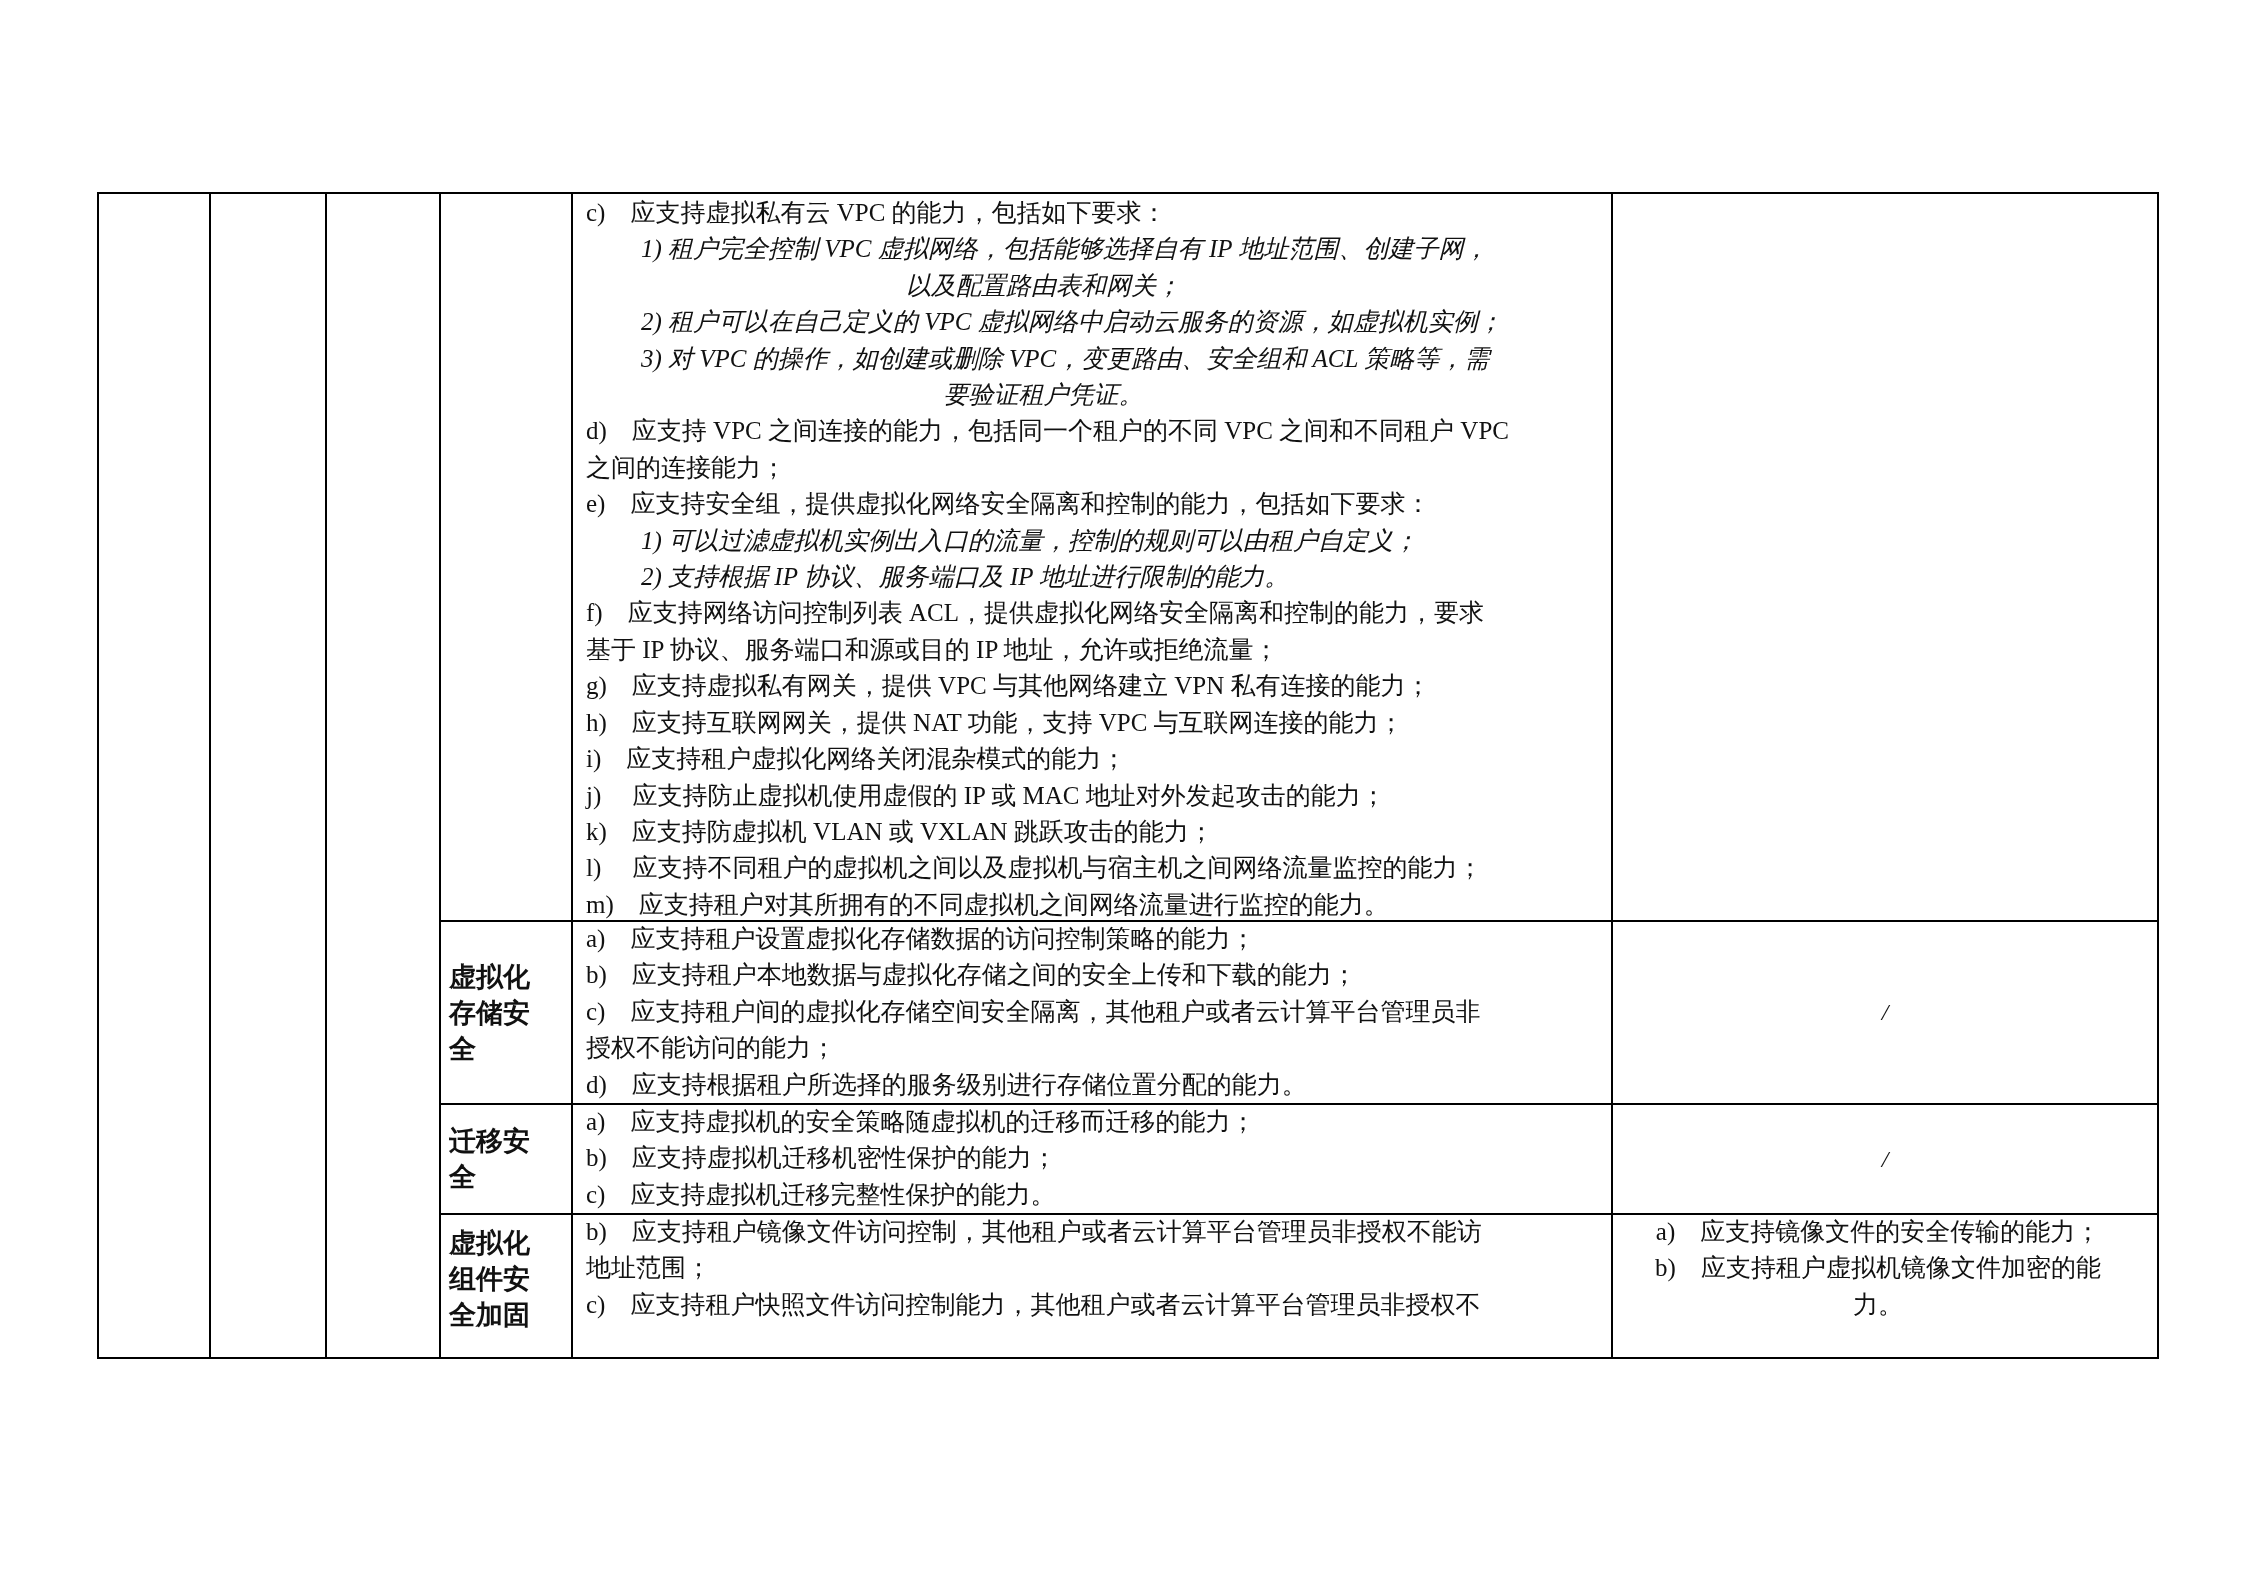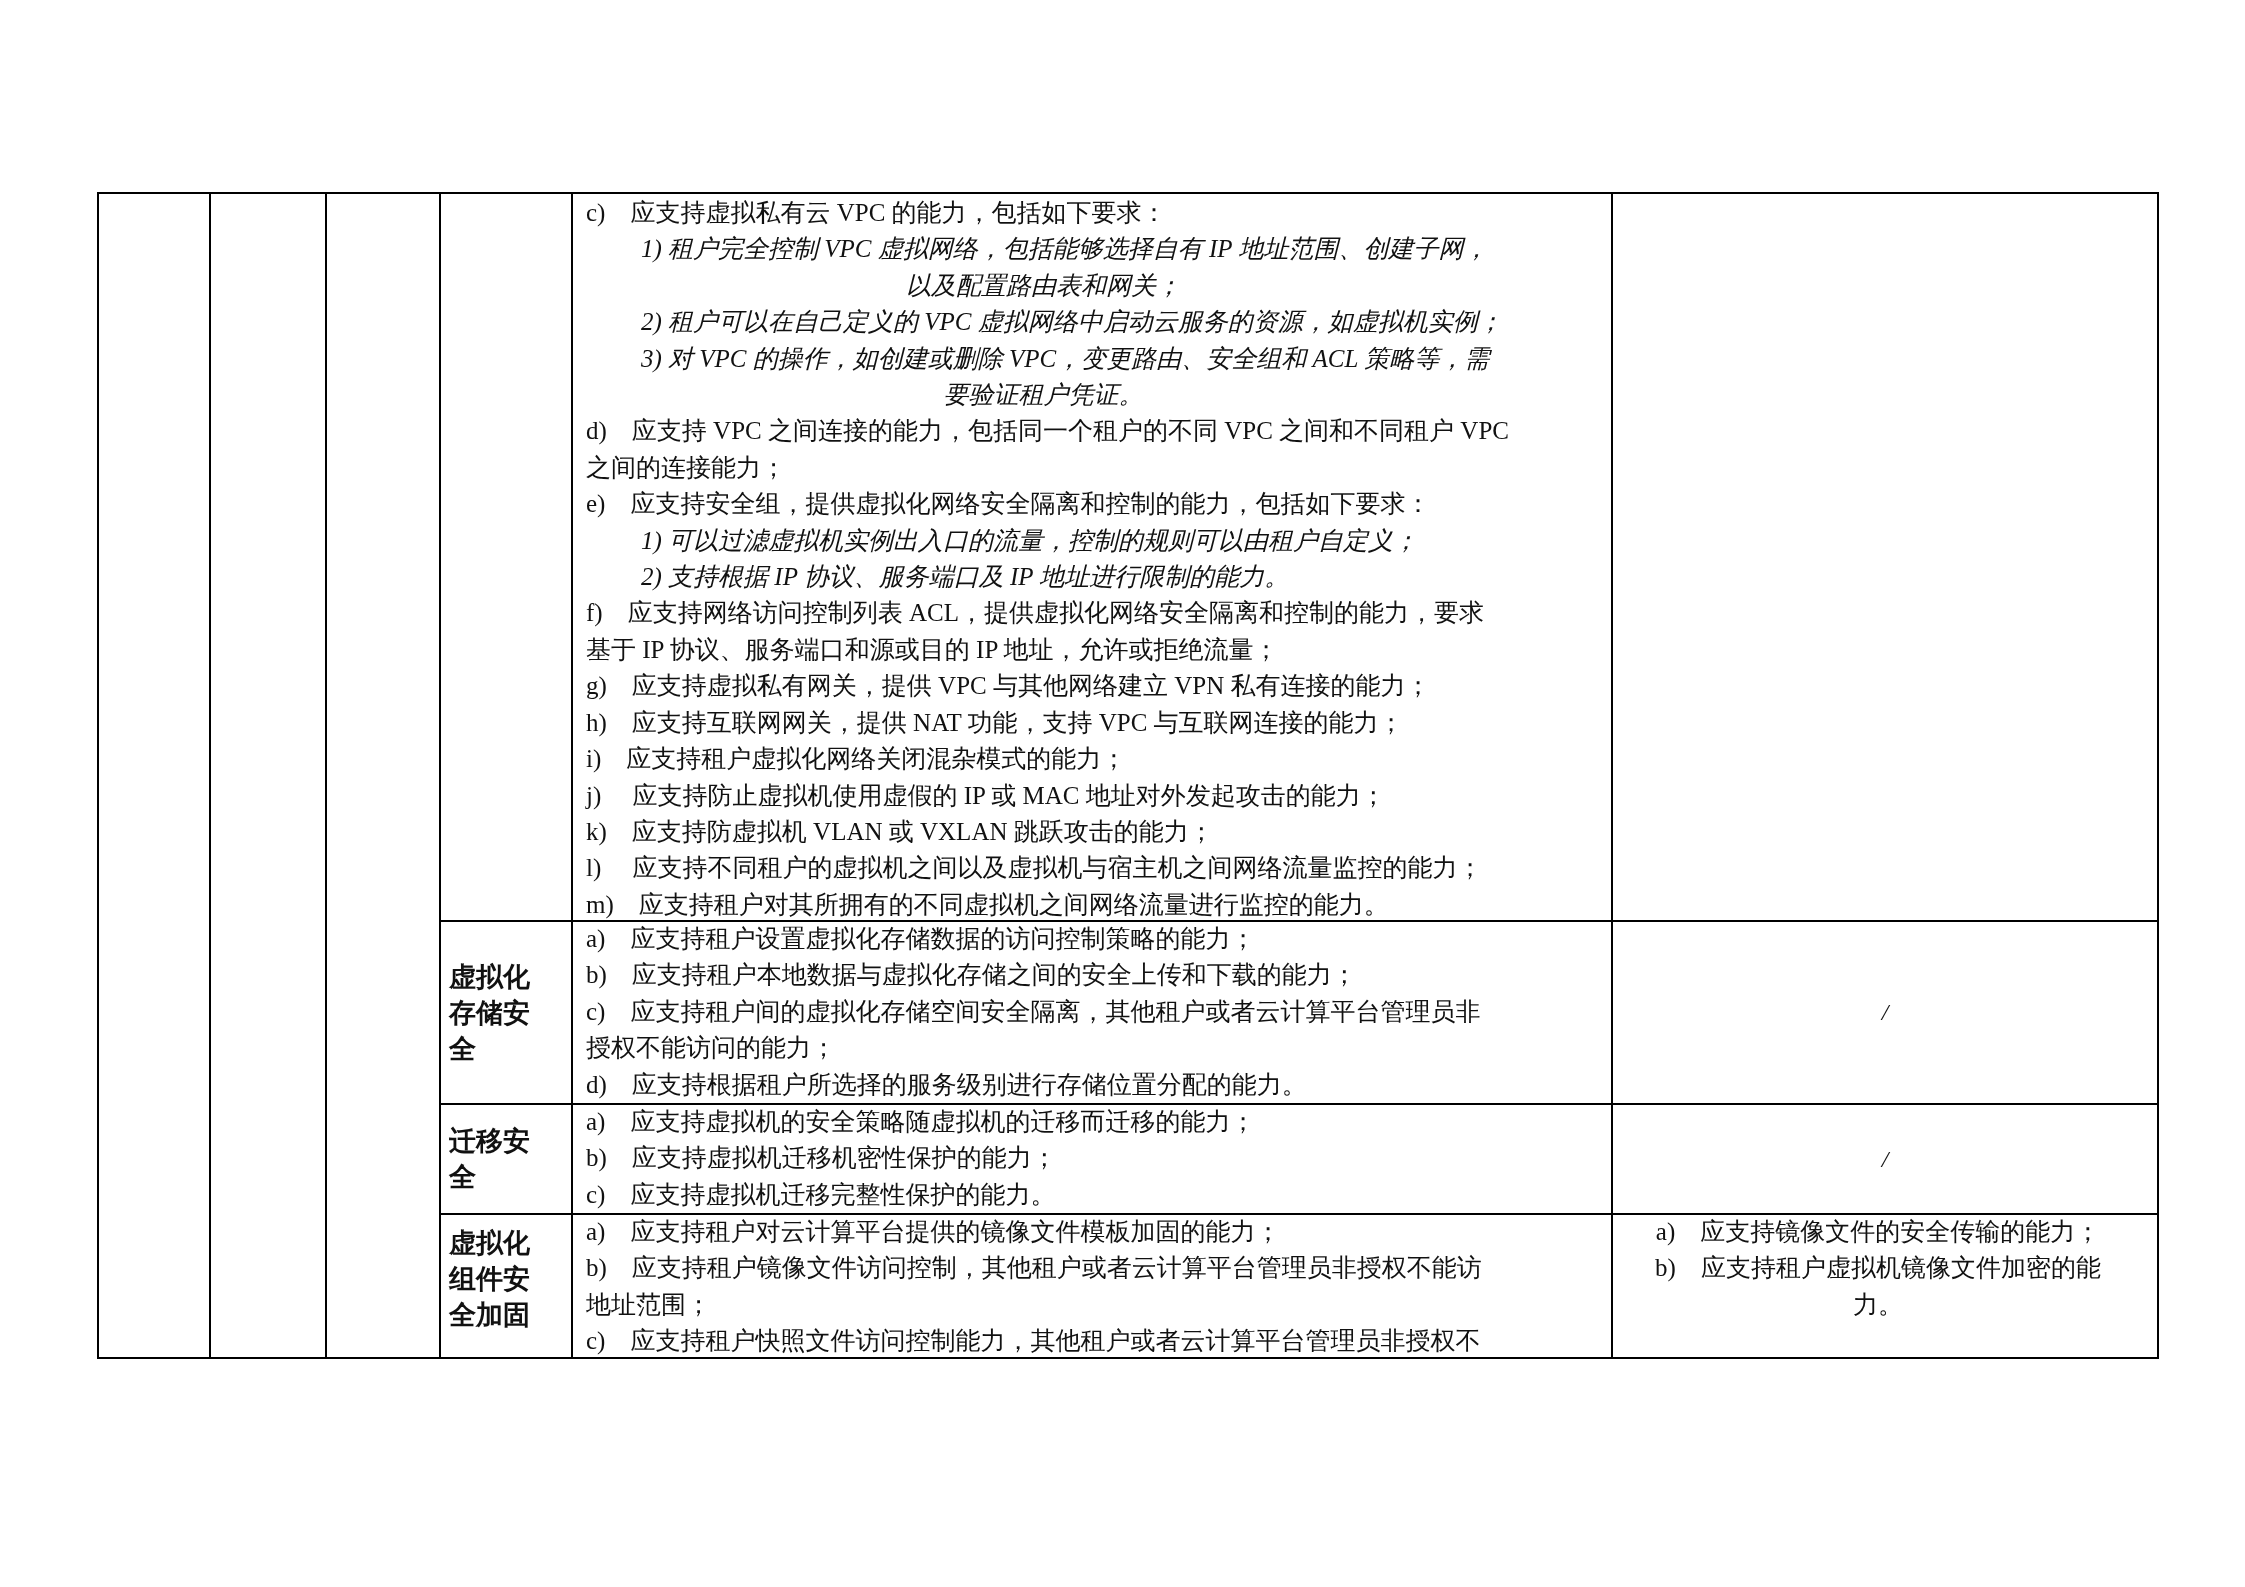--- a/index.html
+++ b/index.html
@@ -90,21 +90,20 @@
   </div>
 
   <div class="cell lbl" style="left:342px; top:1021px; width:130px; height:144px; align-items:flex-start; padding-top:10px;">
     <div>
       <div>虚拟化</div>
       <div>组件安</div>
       <div>全加固</div>
     </div>
   </div>
   <div class="cell body-text" style="left:474px; top:1020px; width:1038px; height:145px;">
-    <p>a)　应支持租户对云计算平台提供的镜像文件模板加固的能力；</p>
     <p>b)　应支持租户镜像文件访问控制，其他租户或者云计算平台管理员非授权不能访</p>
     <p>地址范围；</p>
     <p>c)　应支持租户快照文件访问控制能力，其他租户或者云计算平台管理员非授权不</p>
   </div>
   <div class="cell body-text" style="left:1514px; top:1020px; right:17px; height:145px;text-align:center;">
     <p>a)　应支持镜像文件的安全传输的能力；</p>
     <p>b)　应支持租户虚拟机镜像文件加密的能</p>
     <p>力。</p>
   </div>
 </div>

